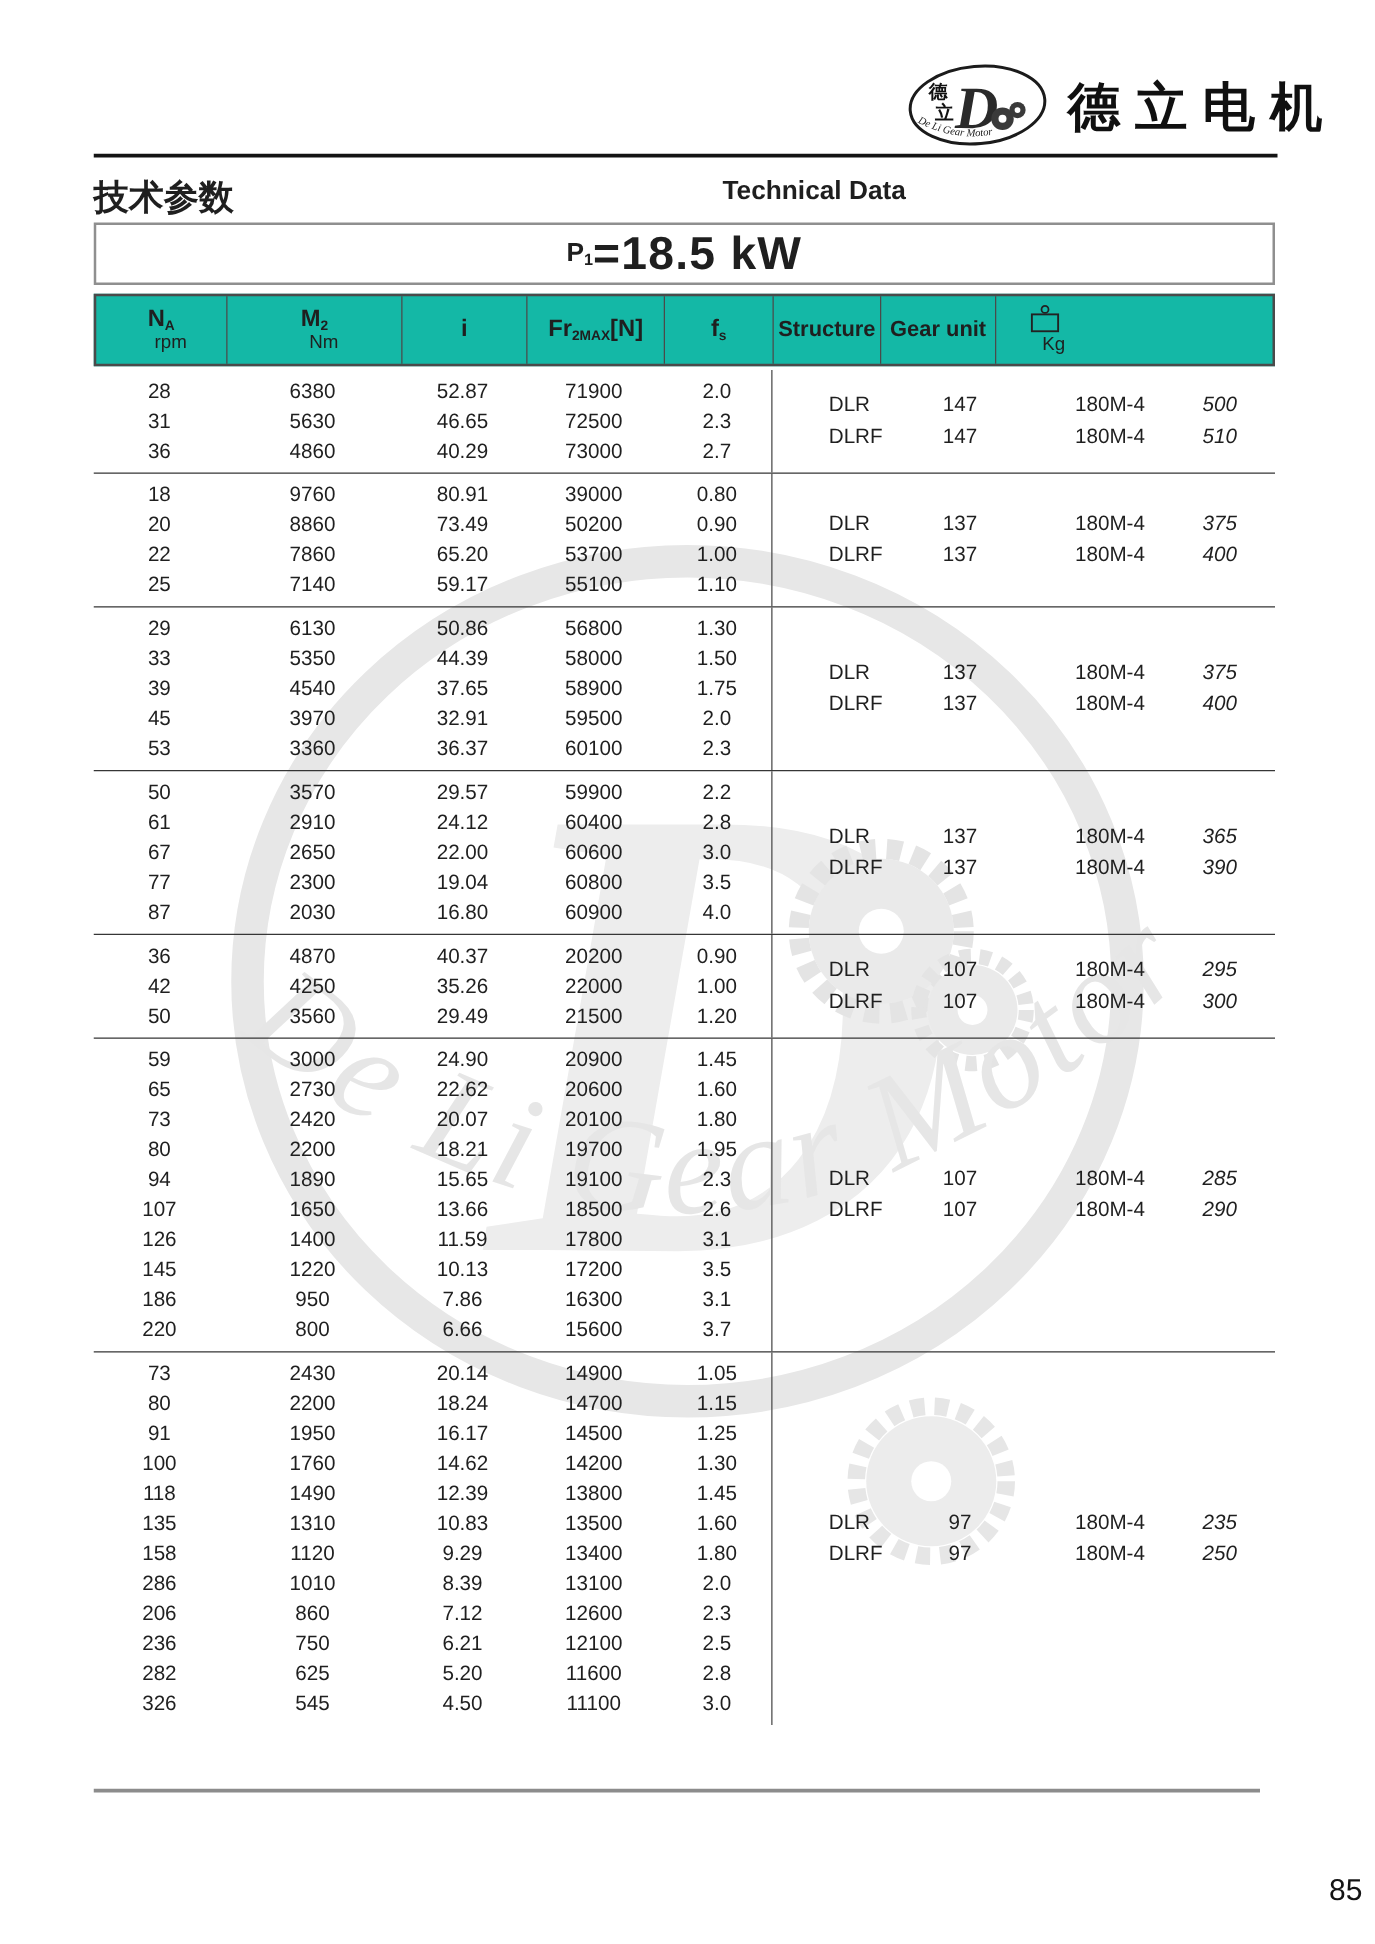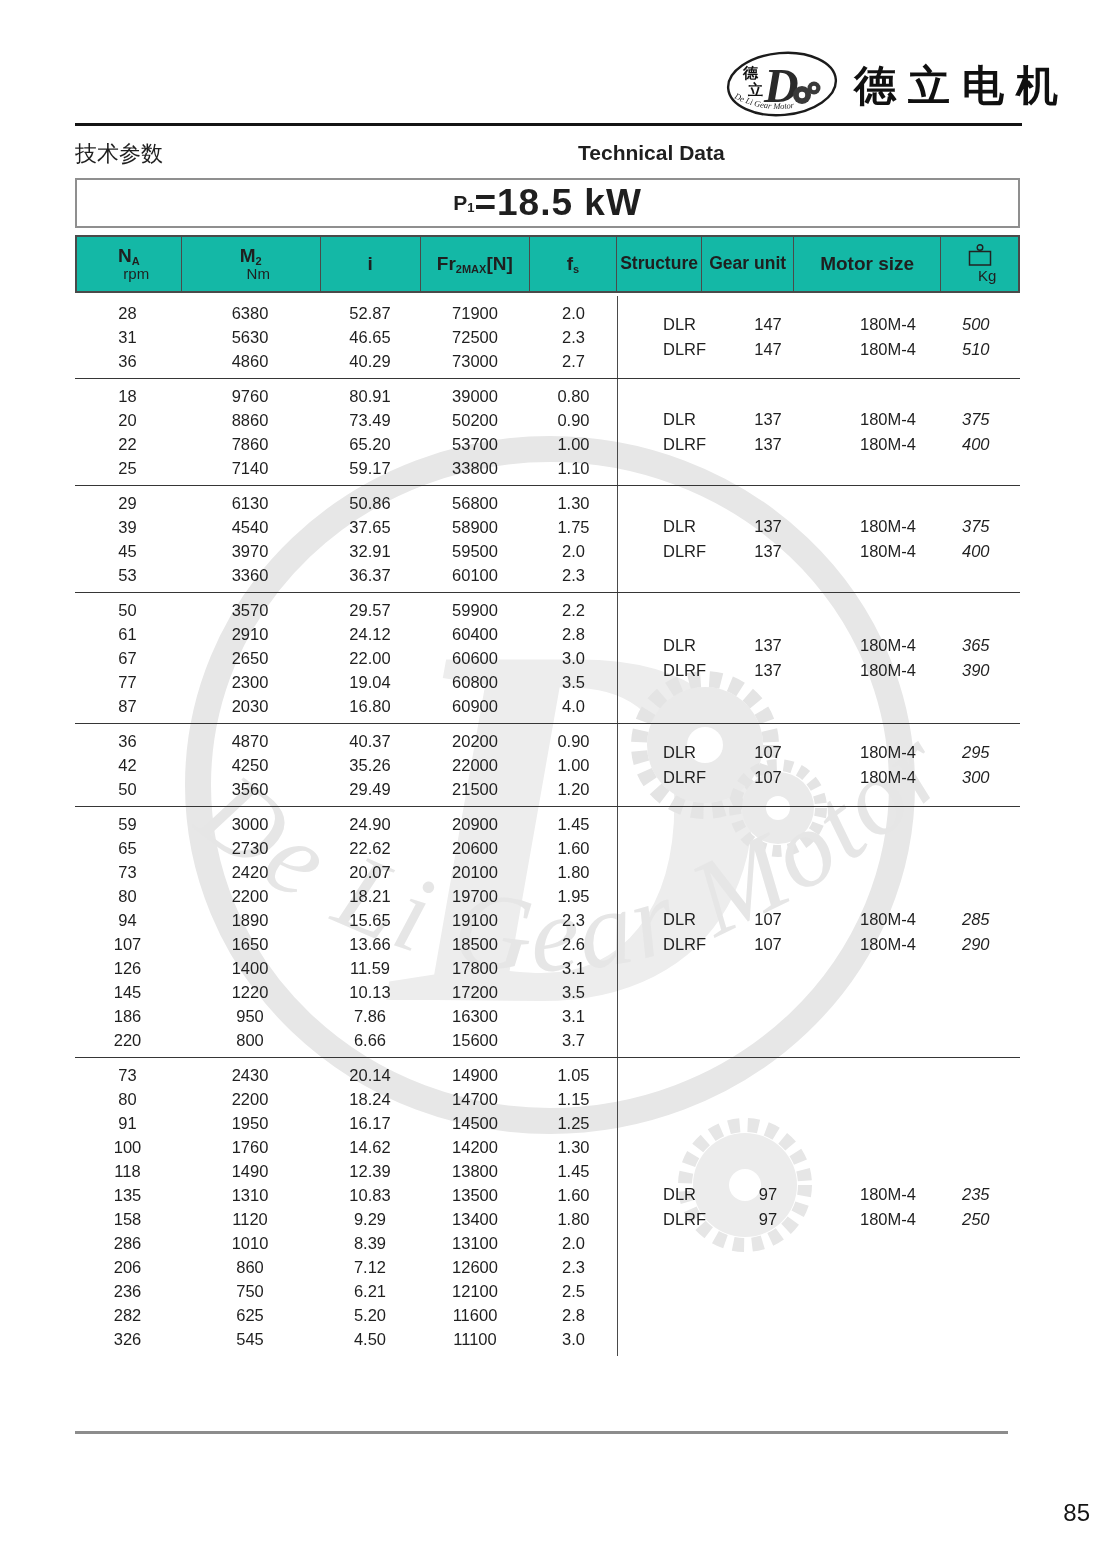--- a/index.html
+++ b/index.html
@@ -7,21 +7,21 @@
         font-family:"Liberation Sans",sans-serif;color:#1f1f1f;}
   .watermark{position:absolute;left:0;top:0;z-index:0;}
   .content{position:absolute;left:0;top:0;width:1100px;height:1555px;z-index:1;}
 
   .logo-row{position:absolute;top:48px;left:722px;display:flex;align-items:center;gap:12px;}
   .brand-cn{font-size:42px;font-weight:bold;letter-spacing:12px;color:#101010;white-space:nowrap;}
 
   .top-rule{position:absolute;top:123px;left:75px;width:947px;height:3px;background:#141414;}
 
   .section-row{position:absolute;top:139px;left:75px;width:947px;height:30px;}
-  .section-cn{position:absolute;left:0;top:0;font-size:22px;font-weight:normal;}
+  .section-cn{position:absolute;left:0;top:0;font-size:28px;font-weight:bold;}
   .section-en{position:absolute;left:503px;top:2px;font-size:21px;font-weight:bold;}
 
   .power-box{position:absolute;top:178px;left:75px;width:945px;height:50px;box-sizing:border-box;
              border:2px solid #8f8f8f;background:#fff;display:flex;align-items:center;justify-content:center;}
   .p-sym{font-size:21px;font-weight:bold;}
   .p-sub{font-size:13px;font-weight:bold;position:relative;top:4px;}
   .p-big{font-size:37px;font-weight:bold;letter-spacing:1px;}
 
   .thead{position:absolute;top:235px;left:75px;width:945px;height:58px;box-sizing:border-box;
          border:2px solid #4a4a4a;display:flex;background:#14b8a6;}
@@ -128,23 +128,20 @@
       </div>
       <div class="th w-fs">
         <div><span class="th-main">f</span><span class="th-sub">s</span></div>
       </div>
       <div class="th w-st">
         <div class="th-main" style="font-size:17.5px">Structure</div>
       </div>
       <div class="th w-gu">
         <div class="th-main" style="font-size:17.5px">Gear unit</div>
       </div>
-      <div class="th w-ms">
-        <div class="th-main">Motor size</div>
-      </div>
       <div class="th w-kg">
         <svg width="30" height="24" viewBox="0 0 30 24">
           <circle cx="15" cy="3.5" r="2.8" fill="none" stroke="#222" stroke-width="1.4"></circle>
           <rect x="4.5" y="7.5" width="21" height="13.5" fill="none" stroke="#222" stroke-width="1.5"></rect>
         </svg>
         <div class="th-unit">Kg</div>
       </div>
     </div>
 
     <div class="tbody" id="tbody">
@@ -207,21 +204,21 @@
               <span class="c c1">22</span>
               <span class="c c2">7860</span>
               <span class="c c3">65.20</span>
               <span class="c c4">53700</span>
               <span class="c c5">1.00</span>
             </div>
             <div class="trow">
               <span class="c c1">25</span>
               <span class="c c2">7140</span>
               <span class="c c3">59.17</span>
-              <span class="c c4">33800</span>
+              <span class="c c4">55100</span>
               <span class="c c5">1.10</span>
             </div>
           </div>
           <div class="tg-right">
             <div class="srow">
               <span class="s1">DLR</span>
               <span class="s2">137</span>
               <span class="s3">180M-4</span>
               <span class="s4">375</span>
             </div>
@@ -236,20 +233,27 @@
         <div class="tgroup">
           <div class="tg-left">
             <div class="trow">
               <span class="c c1">29</span>
               <span class="c c2">6130</span>
               <span class="c c3">50.86</span>
               <span class="c c4">56800</span>
               <span class="c c5">1.30</span>
             </div>
             <div class="trow">
+              <span class="c c1">33</span>
+              <span class="c c2">5350</span>
+              <span class="c c3">44.39</span>
+              <span class="c c4">58000</span>
+              <span class="c c5">1.50</span>
+            </div>
+            <div class="trow">
               <span class="c c1">39</span>
               <span class="c c2">4540</span>
               <span class="c c3">37.65</span>
               <span class="c c4">58900</span>
               <span class="c c5">1.75</span>
             </div>
             <div class="trow">
               <span class="c c1">45</span>
               <span class="c c2">3970</span>
               <span class="c c3">32.91</span>

